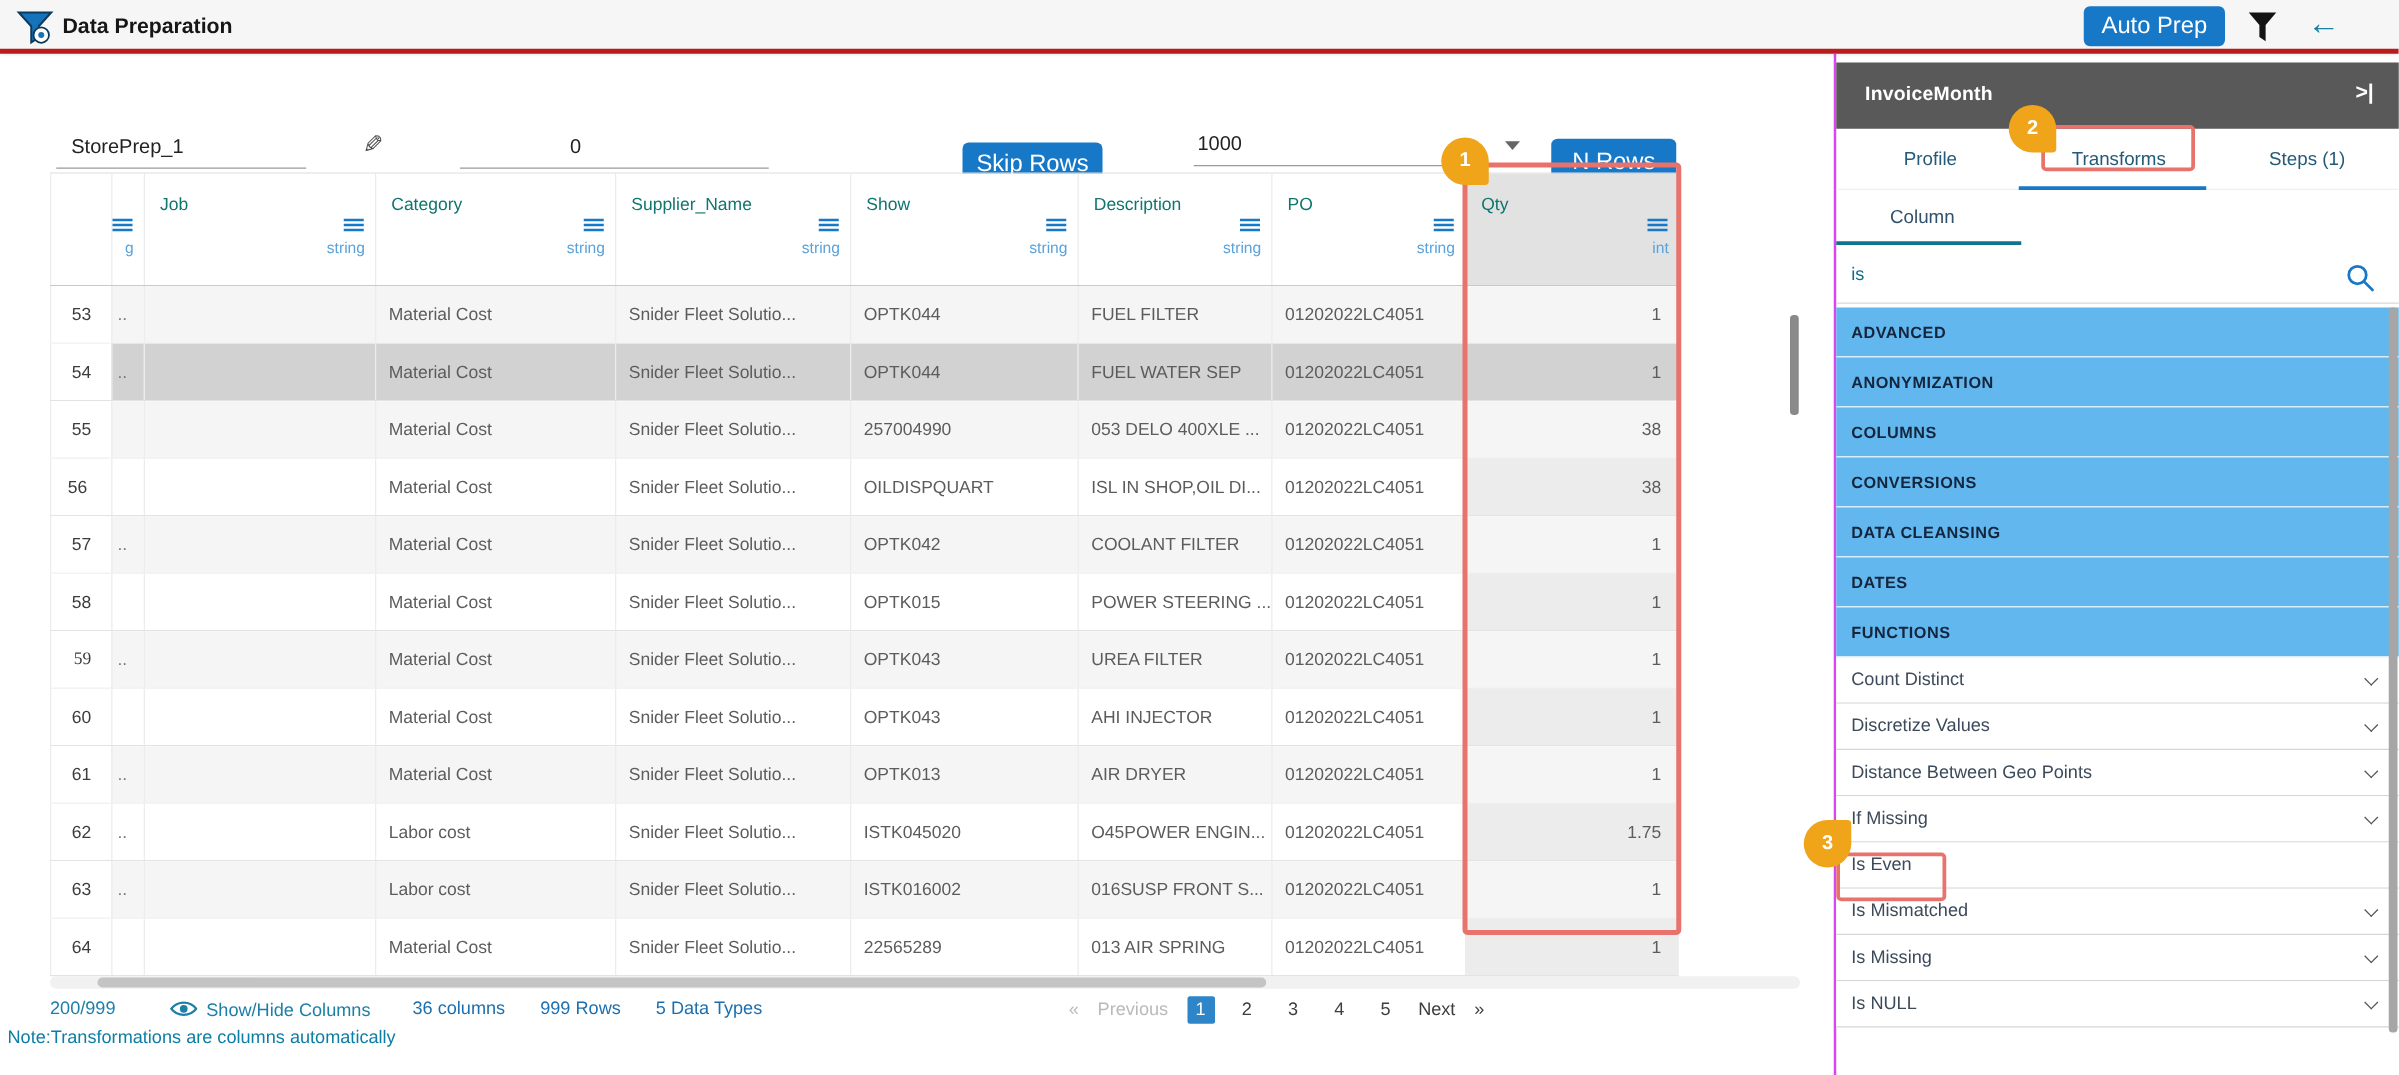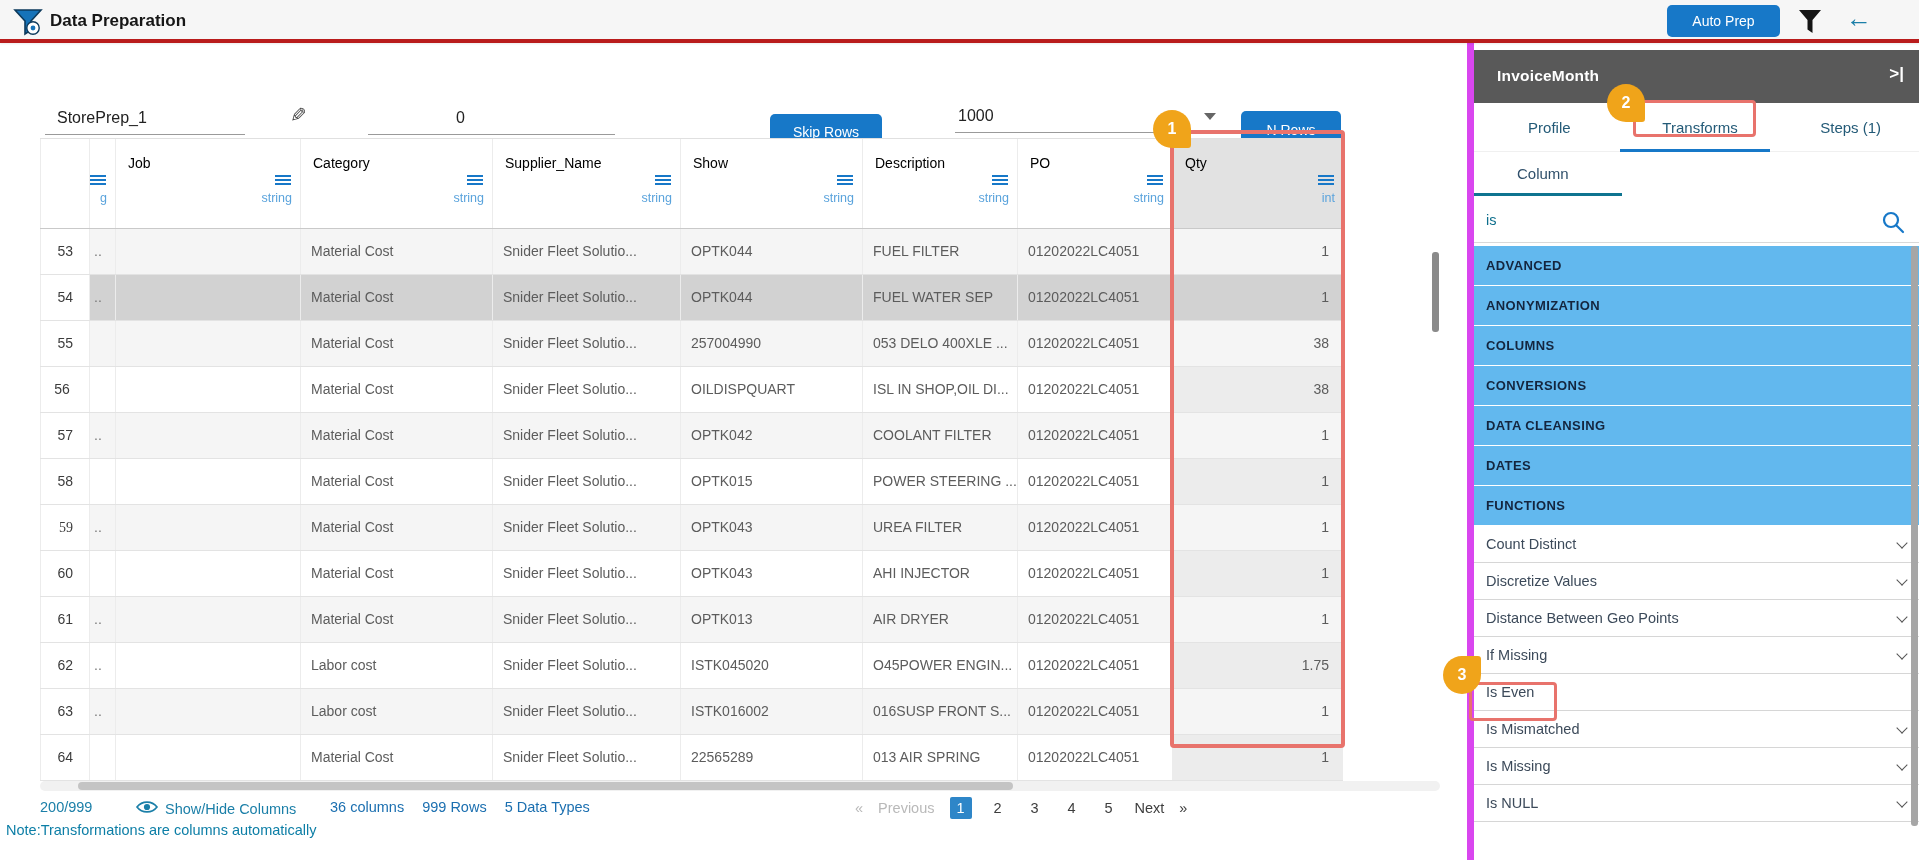--- a/index.html
+++ b/index.html
@@ -4,21 +4,21 @@
 <style>
   * { margin:0; padding:0; box-sizing:border-box; }
   body { font-family:"Liberation Sans", sans-serif; background:#fff; }
   .screen { position:relative; width:1919px; height:860px; background:#fff; overflow:hidden; }
 
   
   .app-header { position:absolute; left:0; top:0; width:1919px; height:43px;
     background:#f6f6f6; border-bottom:4px solid #b91c1c; box-shadow:0 1px 2px rgba(0,0,0,.08); z-index:30; }
   .logo { position:absolute; left:12px; top:6px; }
   .app-title { position:absolute; left:50px; top:11px; font-size:17px; font-weight:bold; color:#161616; }
-  .btn { background:#1778c8; color:#fff; border:none; border-radius:5px; font-size:14px;
+  .btn { background:#1778c8; color:#fff; border:none; border-radius:5px; font-size:19px;
     font-family:"Liberation Sans", sans-serif; cursor:pointer; }
   .autoprep-btn { position:absolute; left:1667px; top:5px; width:113px; height:32px; }
   .filter-icon { position:absolute; left:1798px; top:9px; }
   .back-arrow { position:absolute; left:1846px; top:3px; font-size:26px; color:#1b7fa8; cursor:pointer; }
 
   
   .toolbar { position:absolute; left:0; top:43px; width:1467px; height:95px; background:#fff; }
   .u-field { position:absolute; border-bottom:1px solid #9a9a9a; font-size:16px; color:#222;
     height:34px; line-height:34px; background:#fff; }
   .name-field { left:45px; top:58px; width:200px; padding-left:12px; }
@@ -29,21 +29,21 @@
   .nrows-select { left:955px; top:56px; width:275px; padding-left:3px; cursor:pointer; }
   .caret { position:absolute; right:14px; top:14px; width:0; height:0;
     border-left:6px solid transparent; border-right:6px solid transparent; border-top:7px solid #666; }
   .nrows-btn { position:absolute; left:1241px; top:68px; width:100px; height:37px; }
 
   
   .table { position:absolute; left:40px; top:138px; width:1303px; border-top:1px solid #e0e0e0; }
   .thead { display:flex; height:90px; border-bottom:1px solid #c9c9c9; background:#fff; }
   .th { position:relative; border-left:1px solid #ececec; flex:none; }
   .th.hl { background:#e2e2e2; }
-  .th-name { position:absolute; left:12px; top:16px; font-size:14px; color:#000000; white-space:nowrap; }
+  .th-name { position:absolute; left:12px; top:16px; font-size:14px; color:#0f766e; white-space:nowrap; }
   .menu-icon { position:absolute; right:9px; top:36px; width:16px; height:2px; background:#1778c8;
     box-shadow:0 4px 0 #1778c8, 0 8px 0 #1778c8; cursor:pointer; }
   .th-type { position:absolute; right:8px; top:52px; font-size:12.5px; color:#5aa3dc; }
   .tr { display:flex; height:46px; border-bottom:1px solid #e3e3e3; background:#fff; }
   .tr.stripe .td { background:#f5f5f5; }
   .tr.selected .td { background:#d2d2d2; }
   .td { flex:none; border-left:1px solid #ececec; line-height:45px; font-size:14px; color:#5c5c5c;
     padding:0 10px; white-space:nowrap; overflow:hidden; background:#fff; }
   .td.num { background:#fff !important; text-align:right; padding-right:16px; color:#3c3c3c; }
   .td.qty { text-align:right; padding-right:14px; background:#ececec; }
@@ -52,30 +52,30 @@
 
   
   .hscroll { position:absolute; left:40px; top:781px; width:1400px; height:10px; background:#f1f1f1; border-radius:5px; }
   .hscroll-thumb { position:absolute; left:38px; top:1px; width:935px; height:8px; background:#c4c4c4; border-radius:4px; cursor:pointer; }
   .vscroll-thumb { position:absolute; left:1432px; top:252px; width:7px; height:80px; background:#8a8a8a; border-radius:3px; cursor:pointer; z-index:5; }
 
   
   .footer { position:absolute; left:0; top:796px; width:1467px; height:26px; font-size:14.5px; }
   .count-label { position:absolute; left:40px; top:3px; color:#1b7fa8; }
   .showhide { position:absolute; left:136px; top:3px; color:#1b7fa8; cursor:pointer; display:flex; gap:7px; align-items:center; }
-  .stats { position:absolute; left:330px; top:3px; display:flex; gap:18px; color:#1b6fb0; }
+  .stats { position:absolute; left:330px; top:3px; display:flex; gap:28px; color:#1b6fb0; }
   .pagination { position:absolute; left:855px; top:1px; display:flex; gap:15px; align-items:center; font-size:14.5px; color:#3d3d3d; }
   .pg-muted { color:#b9b9b9; }
   .pg-page { min-width:22px; height:22px; line-height:22px; text-align:center; cursor:pointer; border-radius:2px; }
   .pg-page.active { background:#2e86c8; color:#fff; }
   .note { position:absolute; left:6px; top:822px; font-size:14.5px; color:#0c7ea6; }
 
   
   .sidebar { position:absolute; left:1467px; top:43px; width:452px; height:817px; background:#fff;
-    border-left:7px solid #d946ef; z-index:10; }
+    border-left:2px solid #d946ef; z-index:10; }
   .sb-header { position:absolute; left:0; top:7px; width:452px; height:53px; background:#595959; color:#fff; }
   .sb-title { position:absolute; left:23px; top:17px; font-size:15.5px; font-weight:bold; letter-spacing:.2px; }
   .sb-collapse { position:absolute; right:22px; top:14px; font-size:17px; font-weight:bold; cursor:pointer; }
   .sb-tabs { position:absolute; left:0; top:60px; width:452px; height:49px; display:flex; border-bottom:1px solid #f0f0f0; }
   .sb-tab { flex:1; text-align:center; line-height:49px; font-size:15px; color:#235a77; cursor:pointer; }
   .tab-underline { position:absolute; left:146px; top:106px; width:150px; height:3px; background:#1778c8; }
   .subtab { position:absolute; left:43px; top:122px; font-size:15px; color:#30506b; cursor:pointer; }
   .subtab-underline { position:absolute; left:0; top:150px; width:148px; height:3px; background:#0e7490; }
   .sb-search { position:absolute; left:0; top:157px; width:452px; height:43px; border-bottom:1px solid #d9d9d9; }
   .sb-search-value { position:absolute; left:12px; top:12px; font-size:14.5px; color:#0d6e8c; }

